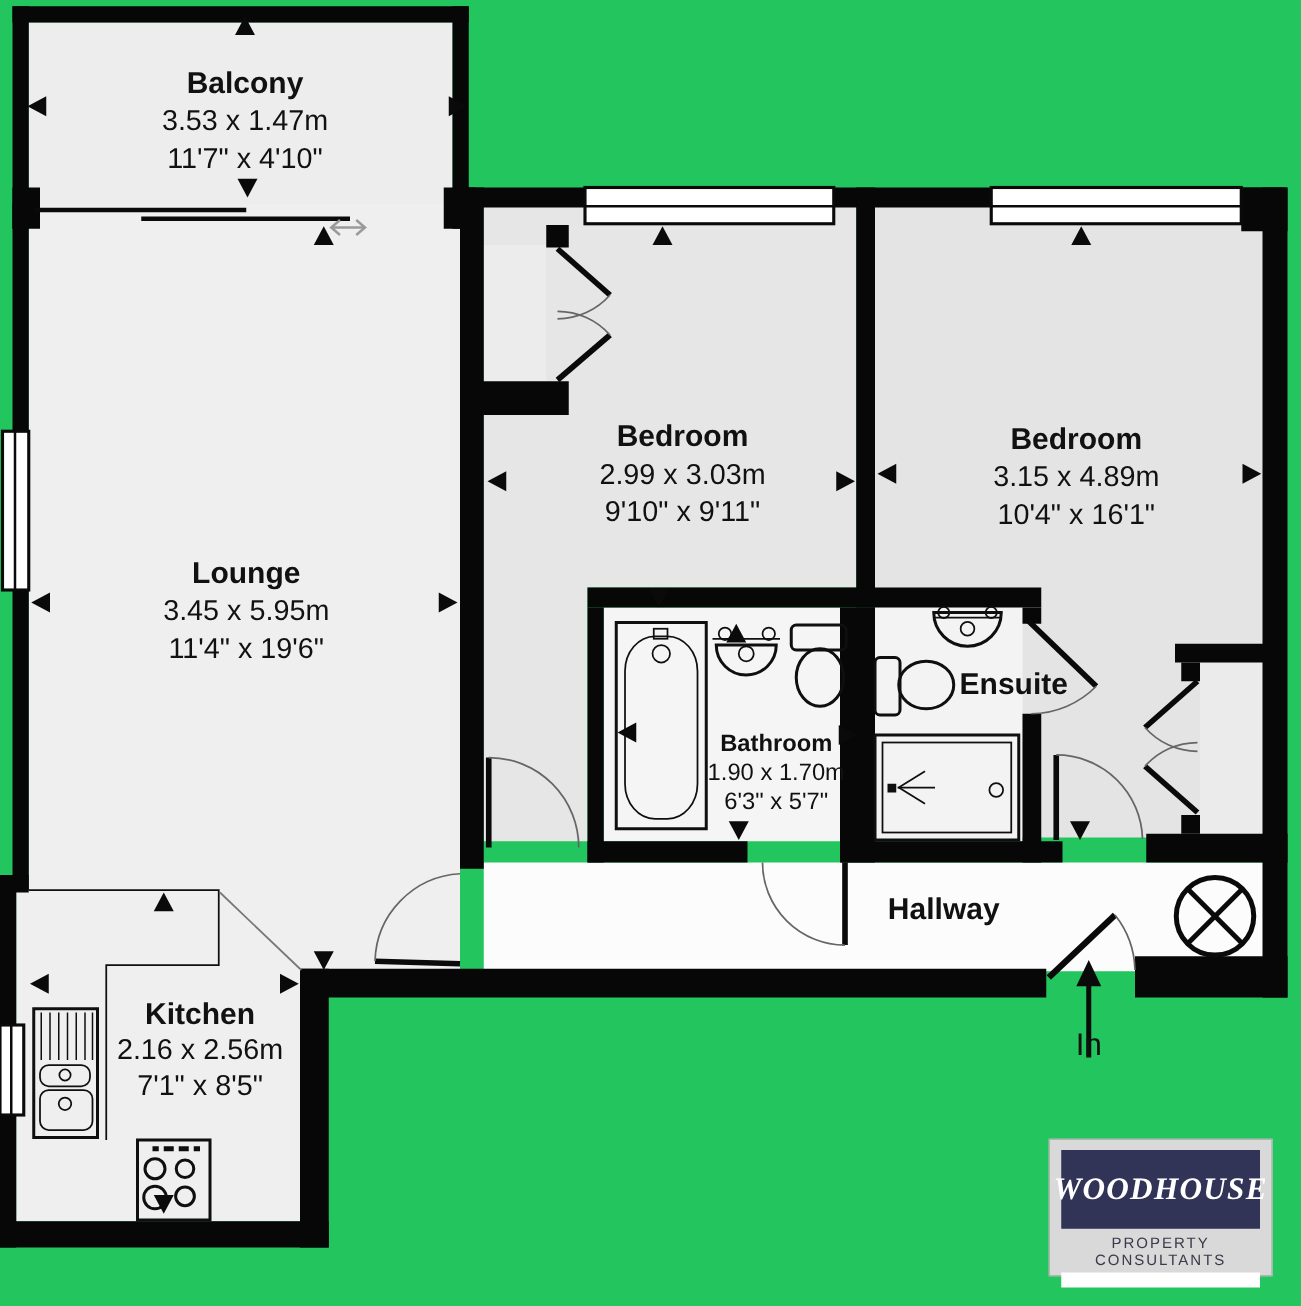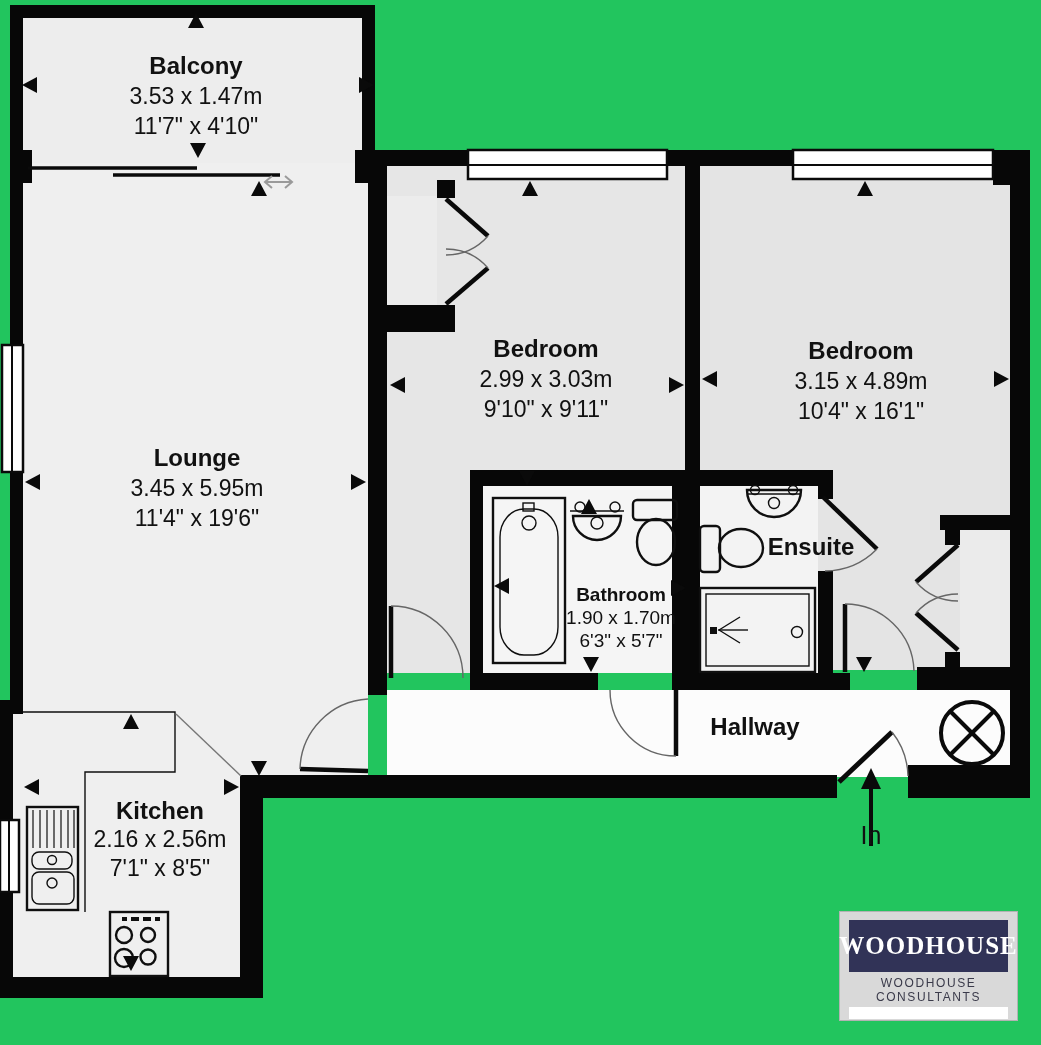--- a/index.html
+++ b/index.html
@@ -13,21 +13,21 @@
   .dim-sm{font-size:19px;font-weight:normal;}
   .wall{fill:#070707;}
   .leaf{stroke:#0a0a0a;stroke-width:4.5;fill:none;}
   .arc{stroke:#666;stroke-width:1.4;fill:none;}
   .fix{stroke:#0f0f0f;stroke-width:2.4;fill:none;}
   .fixthin{stroke:#0f0f0f;stroke-width:1.4;fill:none;}
   .tri{fill:#0a0a0a;}
   
   .logo{position:absolute;left:839px;top:911px;width:179px;height:110px;
         background:#d9d9d9;border:1px solid #b3b3b3;box-sizing:border-box;}
-  .logo-navy{margin:8px 9px 0 9px;height:52px;display:flex;align-items:center;justify-content:center;}
+  .logo-navy{margin:8px 9px 0 9px;height:63px;display:flex;align-items:center;justify-content:center;font-style:italic;}
   .logo-brand{font-family:"Liberation Serif", serif;font-weight:bold;color:#ffffff;
               font-size:25px;letter-spacing:1px;}
   .logo-tagline{margin-top:4px;text-align:center;font-size:12px;letter-spacing:1.6px;
                 color:#3a3a4a;font-weight:normal;}
   .logo-strip{margin:3px 9px 0 9px;height:12px;background:#ffffff;}
 </style>
 </head>
 <body>
 
 <div id="stage">
@@ -323,16 +323,16 @@
     <text class="dim" x="160" y="876">7'1" x 8'5"</text>
 
     <text class="dim" x="871" y="844" style="font-size:25px">In</text>
   </g>
 </svg>
 
   <div class="logo">
     <div class="logo-navy" style="background: rgb(49, 51, 87);">
       <span class="logo-brand">WOODHOUSE</span>
     </div>
-    <div class="logo-tagline">WOODHOUSE CONSULTANTS</div>
+    <div class="logo-tagline">PROPERTY CONSULTANTS</div>
     <div class="logo-strip"></div>
   </div>
 </div>
 
 </body></html>

